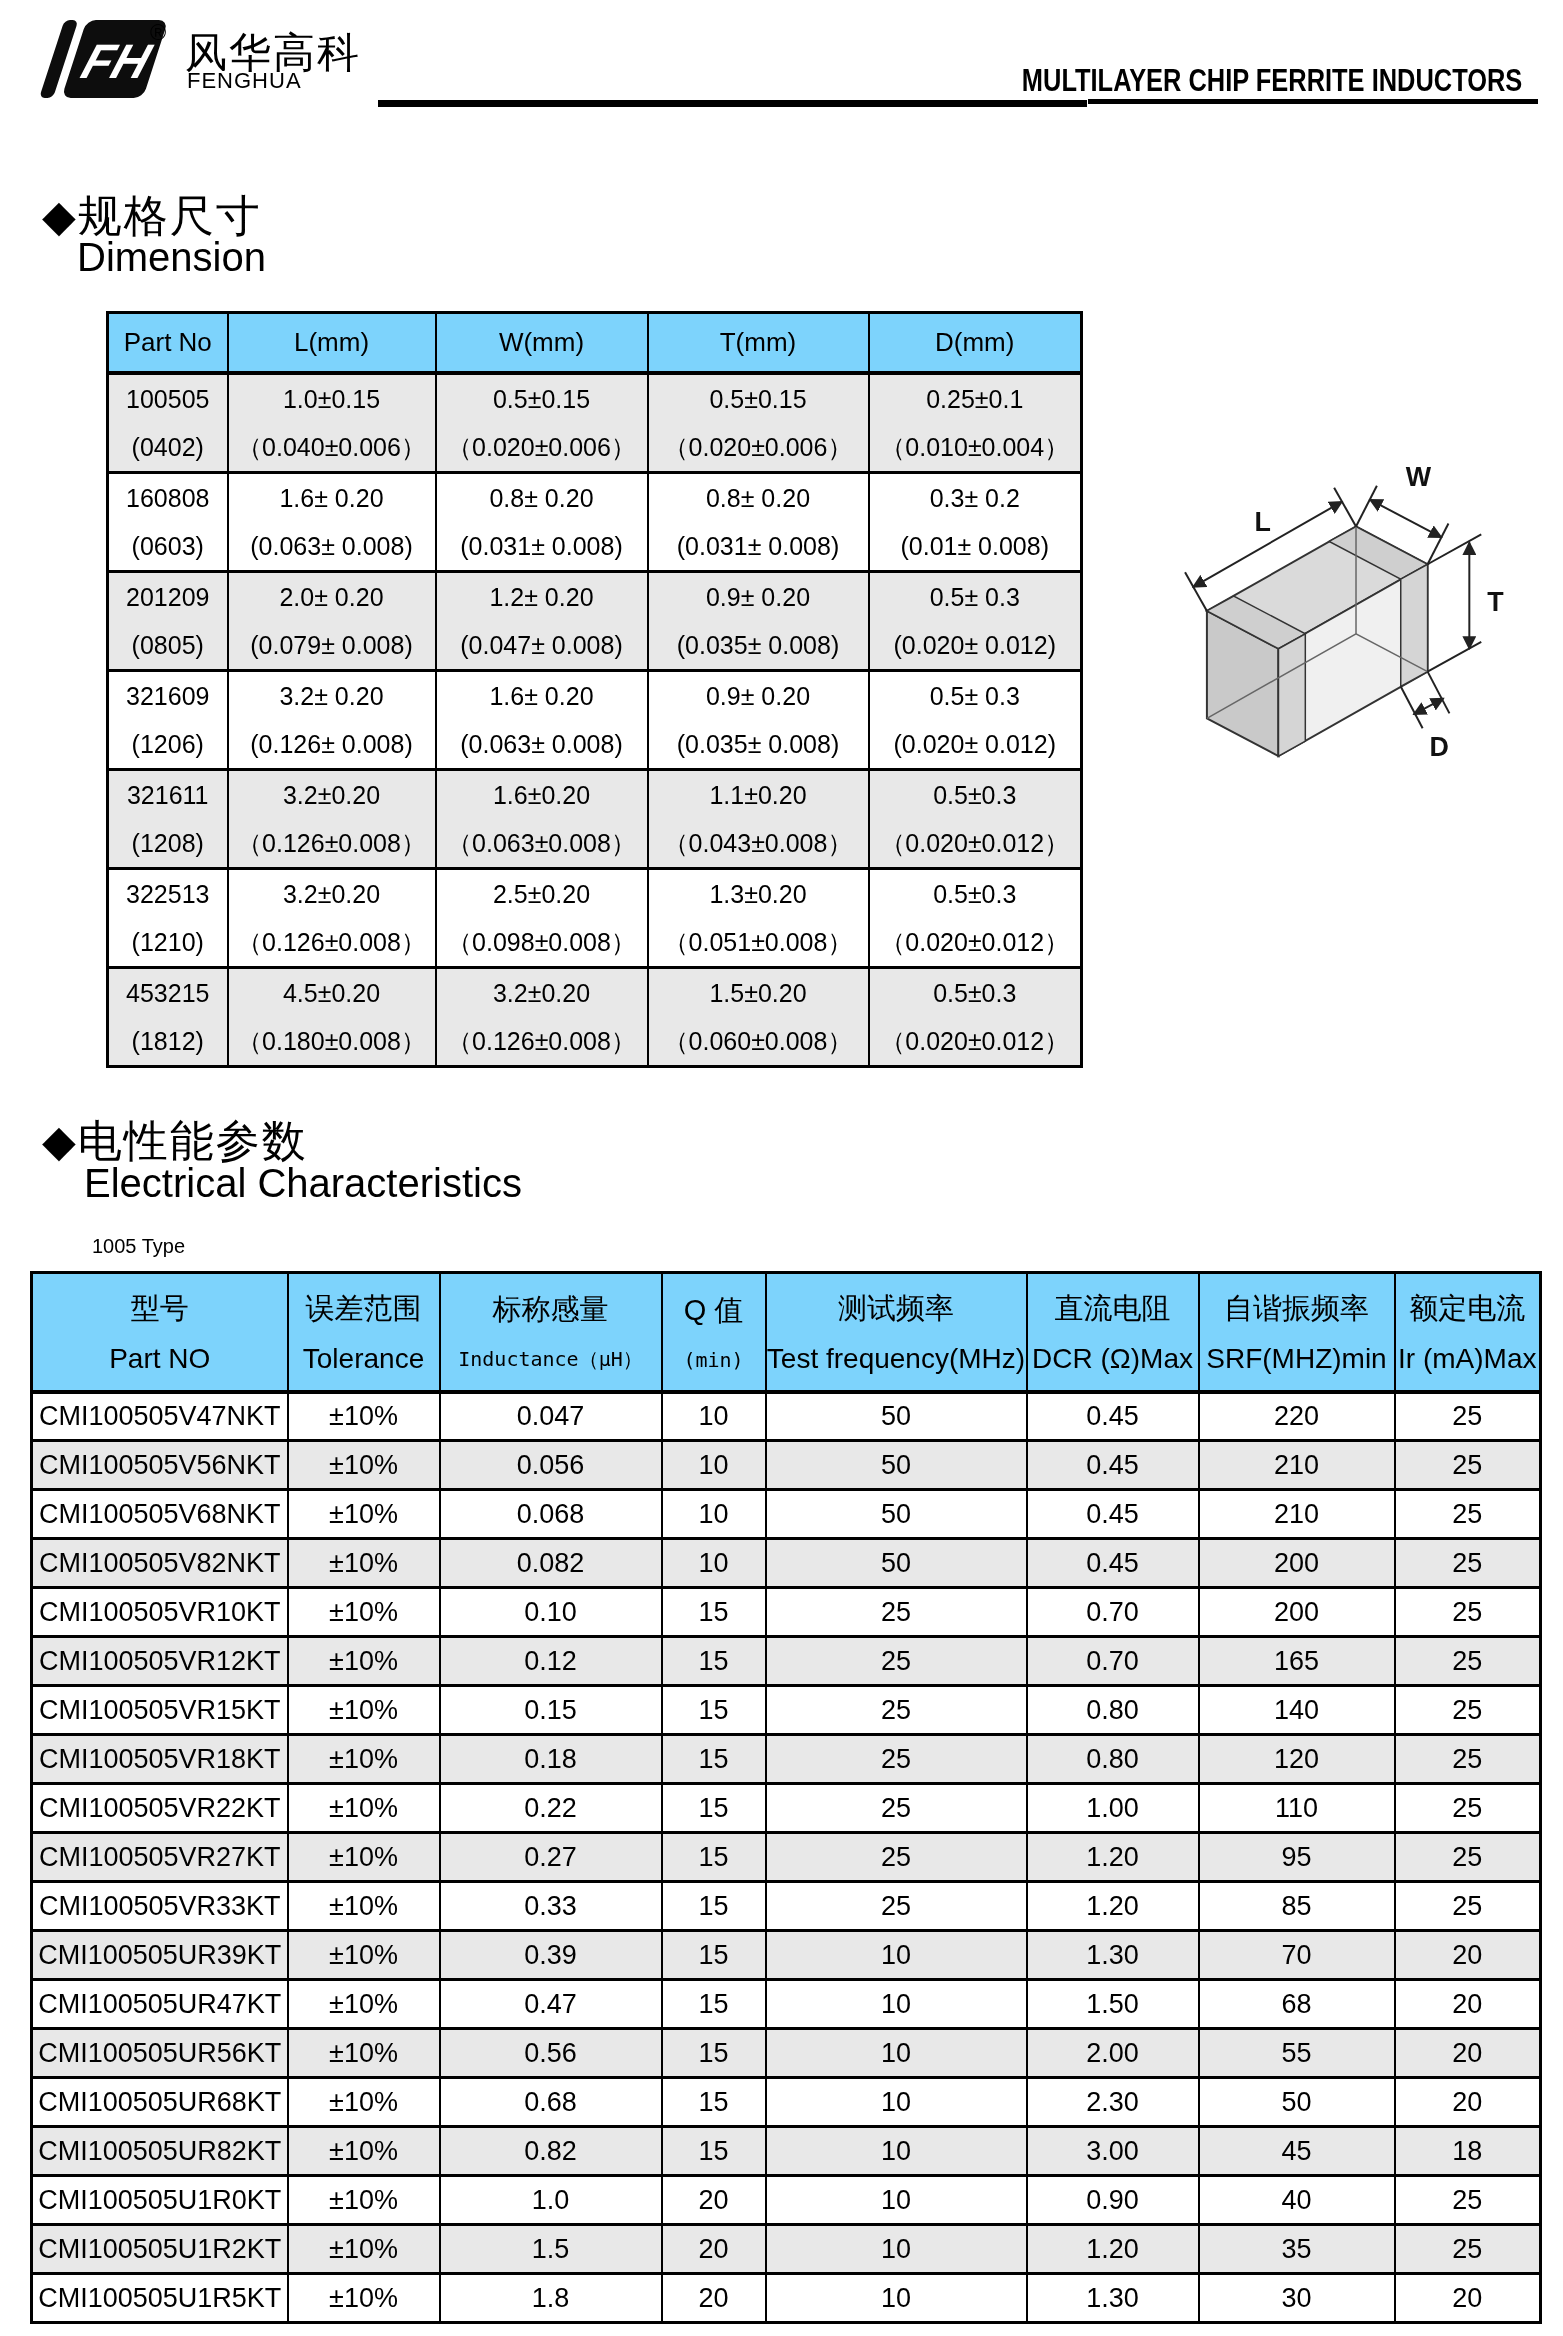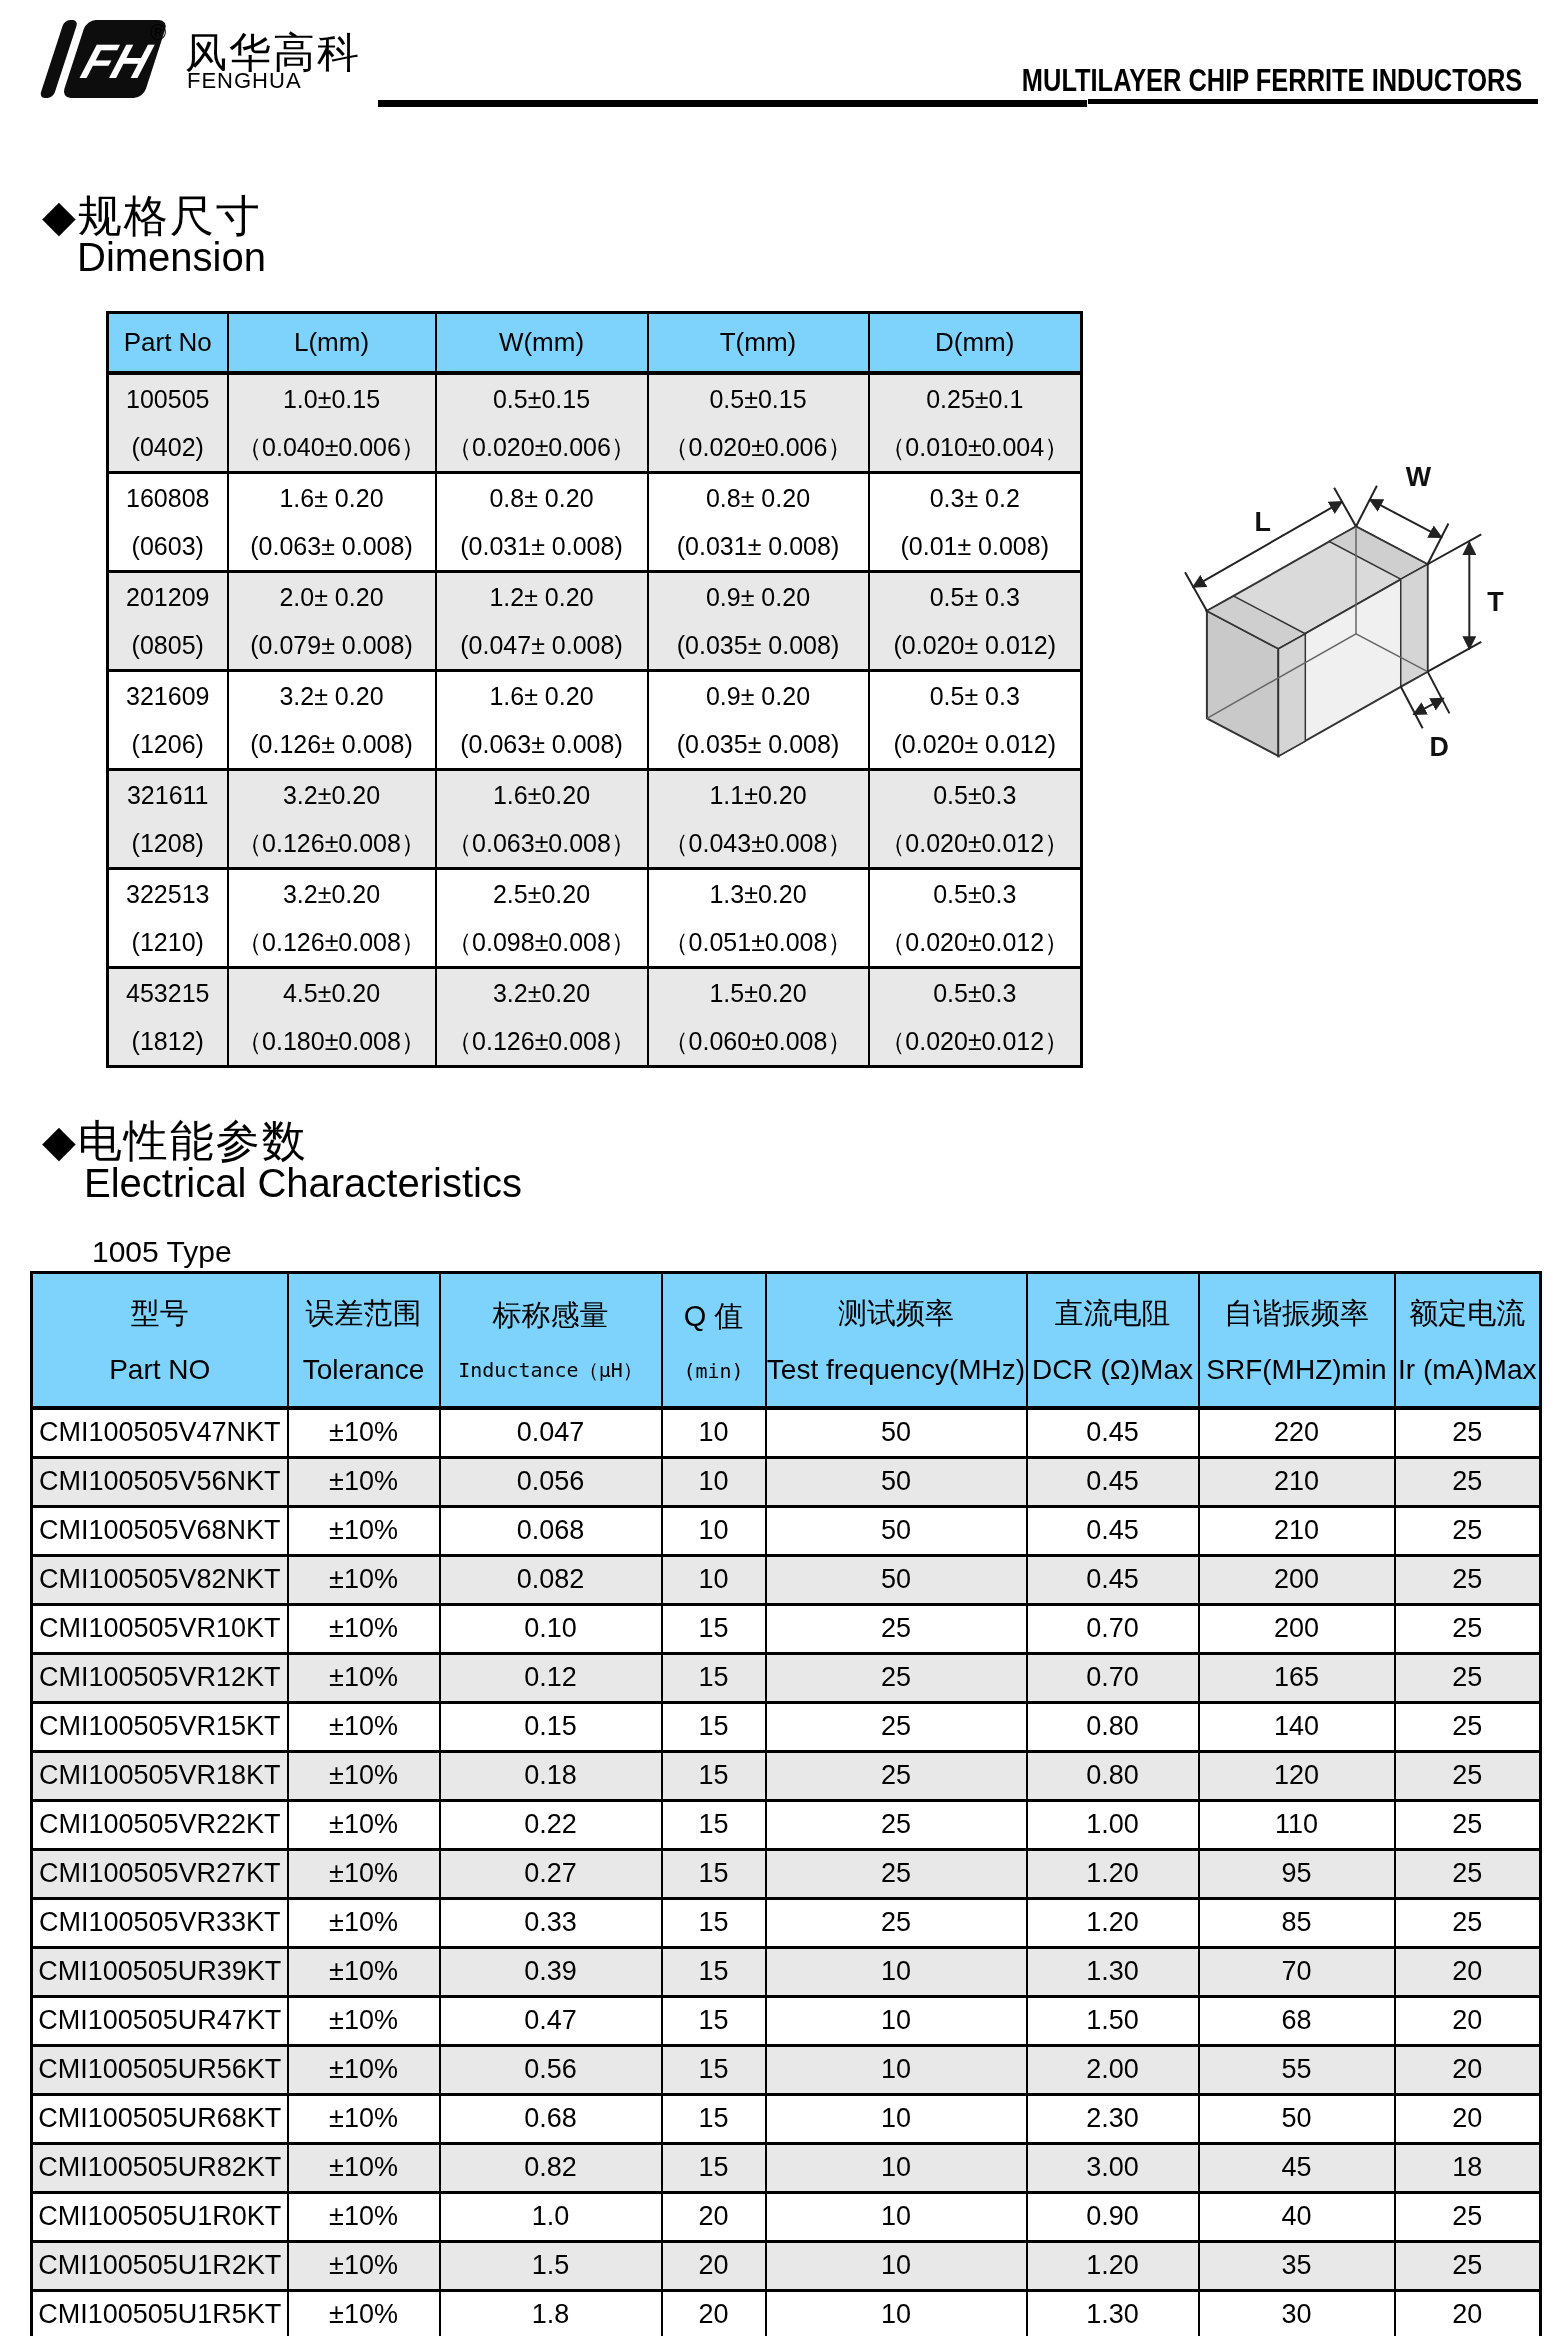--- a/index.html
+++ b/index.html
@@ -18,41 +18,41 @@
   }
   .rule-a{position:absolute;left:378px;top:100px;width:709px;height:7px;background:#000;}
   .rule-b{position:absolute;left:1088px;top:99px;width:450px;height:5px;background:#000;}
   
   .sec-cn{position:absolute;font-size:44px;font-weight:normal;letter-spacing:2px;white-space:nowrap;}
   .sec-en{position:absolute;font-size:40px;white-space:nowrap;}
   #dim-heading-cn{left:42px;top:187px;}
   #dim-heading-en{left:77px;top:235px;}
   #ele-heading-cn{left:42px;top:1112px;}
   #ele-heading-en{left:84px;top:1161px;}
-  .type-label{position:absolute;left:92px;top:1235px;font-size:30px;white-space:nowrap;}
+  .type-label{position:absolute;left:92px;top:1235px;font-size:20px;white-space:nowrap;}
   
   table{border-collapse:collapse;table-layout:fixed;position:absolute;border:3px solid #000;}
   th,td{border:2px solid #000;padding:0;text-align:center;vertical-align:middle;overflow:hidden;}
   thead th{background:#7dd3fc;font-weight:normal;}
   thead tr{border-bottom:4px solid #000;}
   tbody tr{border-top:3px solid #000;}
   
   .dim-table{left:106px;top:311px;width:974px;}
   .dim-table thead tr{height:60px;}
   .dim-table thead th{font-size:26px;}
   .dim-table tbody tr{height:96px;}
   .dim-table tbody tr:nth-child(odd){background:#e8e8e8;}
   .dim-table .ln{line-height:48px;font-size:25px;white-space:nowrap;}
   
   .ele-table{left:30px;top:1271px;width:1509px;}
   .ele-table thead tr{height:119px;}
   .ele-table tbody tr{height:49px;}
   .ele-table tbody tr:nth-child(even){background:#e8e8e8;}
   .ele-table td{font-size:27px;white-space:nowrap;}
-  .hwrap{display:flex;flex-direction:column;justify-content:space-evenly;height:132px;}
+  .hwrap{display:flex;flex-direction:column;justify-content:space-evenly;height:115px;}
   .hwrap .cn{font-size:29px;white-space:nowrap;}
   .hwrap .en{font-size:28px;white-space:nowrap;}
   .hwrap .en.mono{font-family:"DejaVu Sans Mono",monospace;font-size:20px;}
   
   .diagram-svg{position:absolute;left:1159px;top:440px;}
 </style>
 </head>
 <body>
 
 <div class="page">

